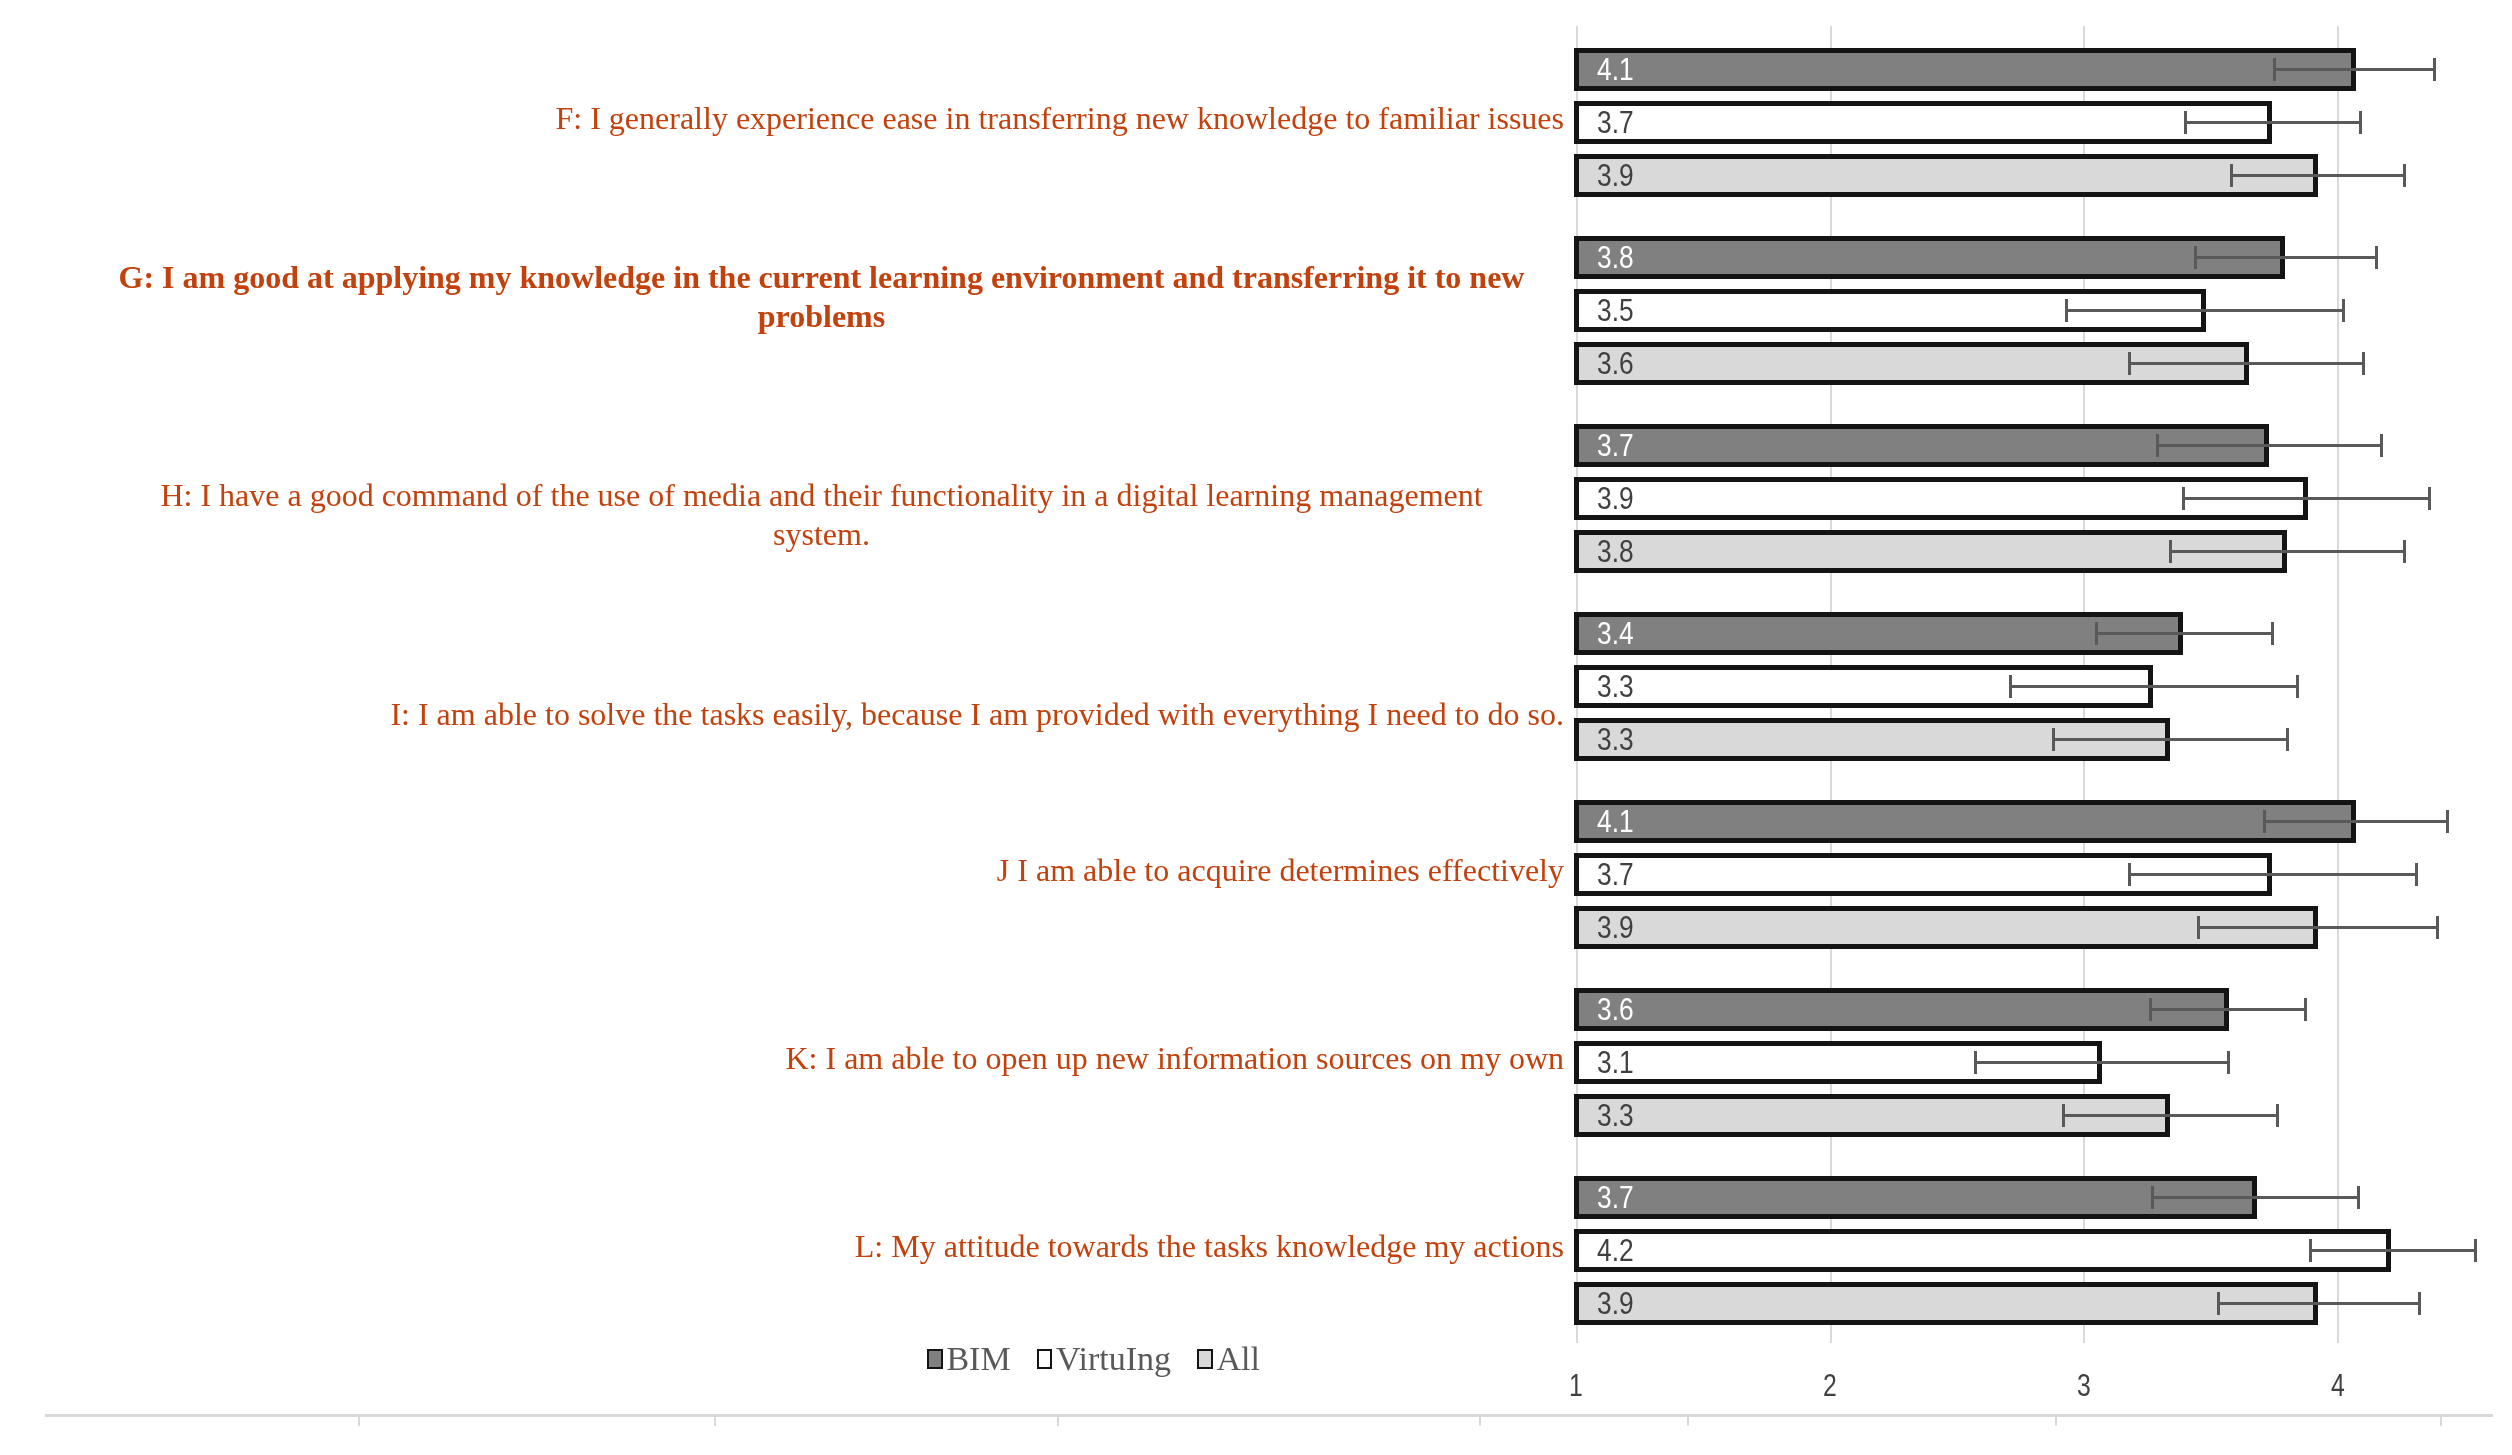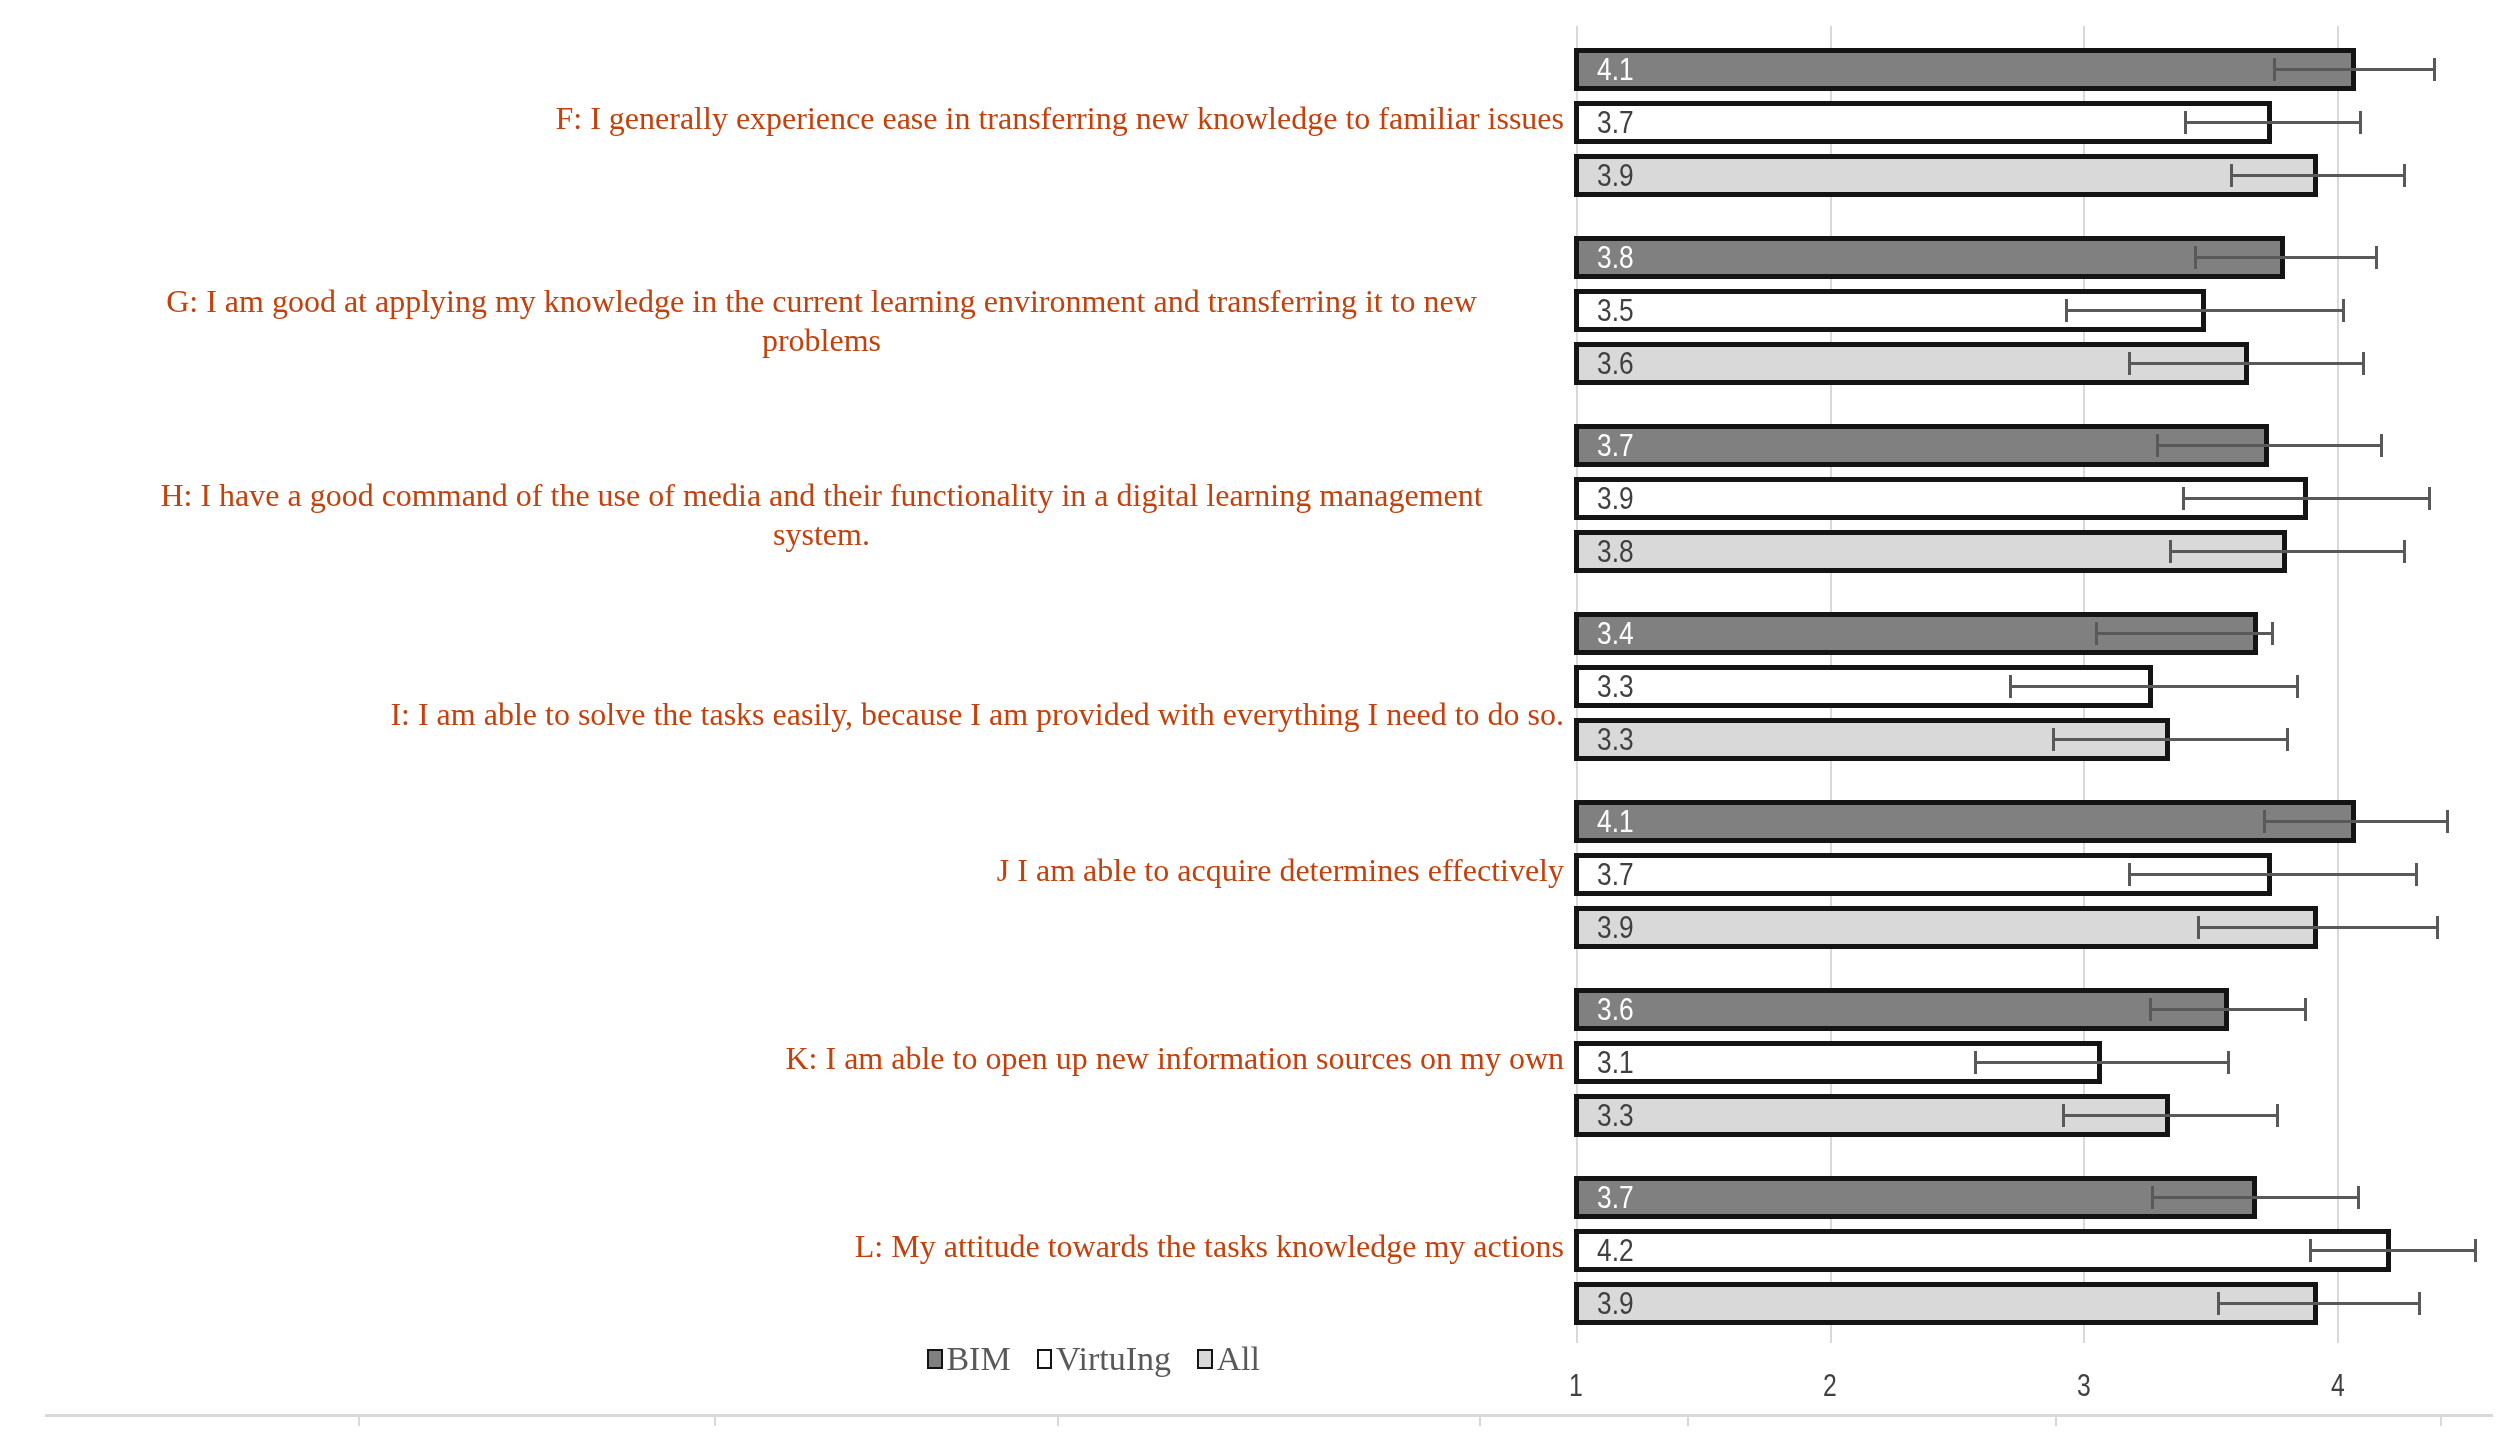--- a/index.html
+++ b/index.html
@@ -24,21 +24,21 @@
 
 <div id="chart">
   <div id="gridlines">
       <div class="gridline" style="left: 1576px;"></div>
       <div class="gridline" style="left: 1830px;"></div>
       <div class="gridline" style="left: 2083px;"></div>
       <div class="gridline" style="left: 2337px;"></div>
     </div>
   <div id="labels">
       <div class="cat-label" style="top: 99px; right: 948px; text-align: right;"><span>F: I generally experience ease in transferring new knowledge to familiar issues</span></div>
-      <div class="cat-label" style="top: 282px; right: 948px;"><span>G: I am good at applying my knowledge in the current learning environment and transferring it to new<br>problems</span></div>
+      <div class="cat-label" style="top: 258px; right: 948px; font-weight: bold;"><span>G: I am good at applying my knowledge in the current learning environment and transferring it to new<br>problems</span></div>
       <div class="cat-label" style="top: 476px; right: 948px;"><span>H: I have a good command of the use of media and their functionality in a digital learning management<br>system.</span></div>
       <div class="cat-label" style="top: 663px; right: 948px; text-align: right; margin-top: 32px;"><span>I: I am able to solve the tasks easily, because I am provided with everything I need to do so.</span></div>
       <div class="cat-label" style="top: 851px; right: 948px; text-align: right;"><span>J I am able to acquire determines effectively</span></div>
       <div class="cat-label" style="top: 1039px; right: 948px; text-align: right;"><span>K: I am able to open up new information sources on my own</span></div>
       <div class="cat-label" style="top: 1227px; right: 948px; text-align: right;"><span>L: My attitude towards the tasks knowledge my actions</span></div>
     </div>
   <div id="bars">
       <div class="bar" style="left: 1574px; top: 48px; width: 782px; height: 43px; background: rgb(128, 128, 128);">
         <span class="val" style="color: rgb(255, 255, 255);">4.1</span>
       </div>
@@ -50,21 +50,21 @@
       </div>
       <div class="err-h" style="left: 2196px; width: 180px; top: 256px;"></div>
       <div class="err-cap" style="left: 2194px; top: 246px;"></div>
       <div class="err-cap" style="left: 2375px; top: 246px;"></div>
       <div class="bar" style="left: 1574px; top: 424px; width: 695px; height: 43px; background: rgb(128, 128, 128);">
         <span class="val" style="color: rgb(255, 255, 255);">3.7</span>
       </div>
       <div class="err-h" style="left: 2158px; width: 223px; top: 444px;"></div>
       <div class="err-cap" style="left: 2156px; top: 434px;"></div>
       <div class="err-cap" style="left: 2380px; top: 434px;"></div>
-      <div class="bar" style="left: 1574px; top: 612px; width: 684px; height: 43px; background: rgb(128, 128, 128);">
+      <div class="bar" style="left: 1574px; top: 612px; width: 609px; height: 43px; background: rgb(128, 128, 128);">
         <span class="val" style="color: rgb(255, 255, 255);">3.4</span>
       </div>
       <div class="err-h" style="left: 2097px; width: 175px; top: 632px;"></div>
       <div class="err-cap" style="left: 2095px; top: 622px;"></div>
       <div class="err-cap" style="left: 2271px; top: 622px;"></div>
       <div class="bar" style="left: 1574px; top: 800px; width: 782px; height: 43px; background: rgb(128, 128, 128);">
         <span class="val" style="color: rgb(255, 255, 255);">4.1</span>
       </div>
       <div class="err-h" style="left: 2264px; width: 183px; top: 820px;"></div>
       <div class="err-cap" style="left: 2263px; top: 810px;"></div>

